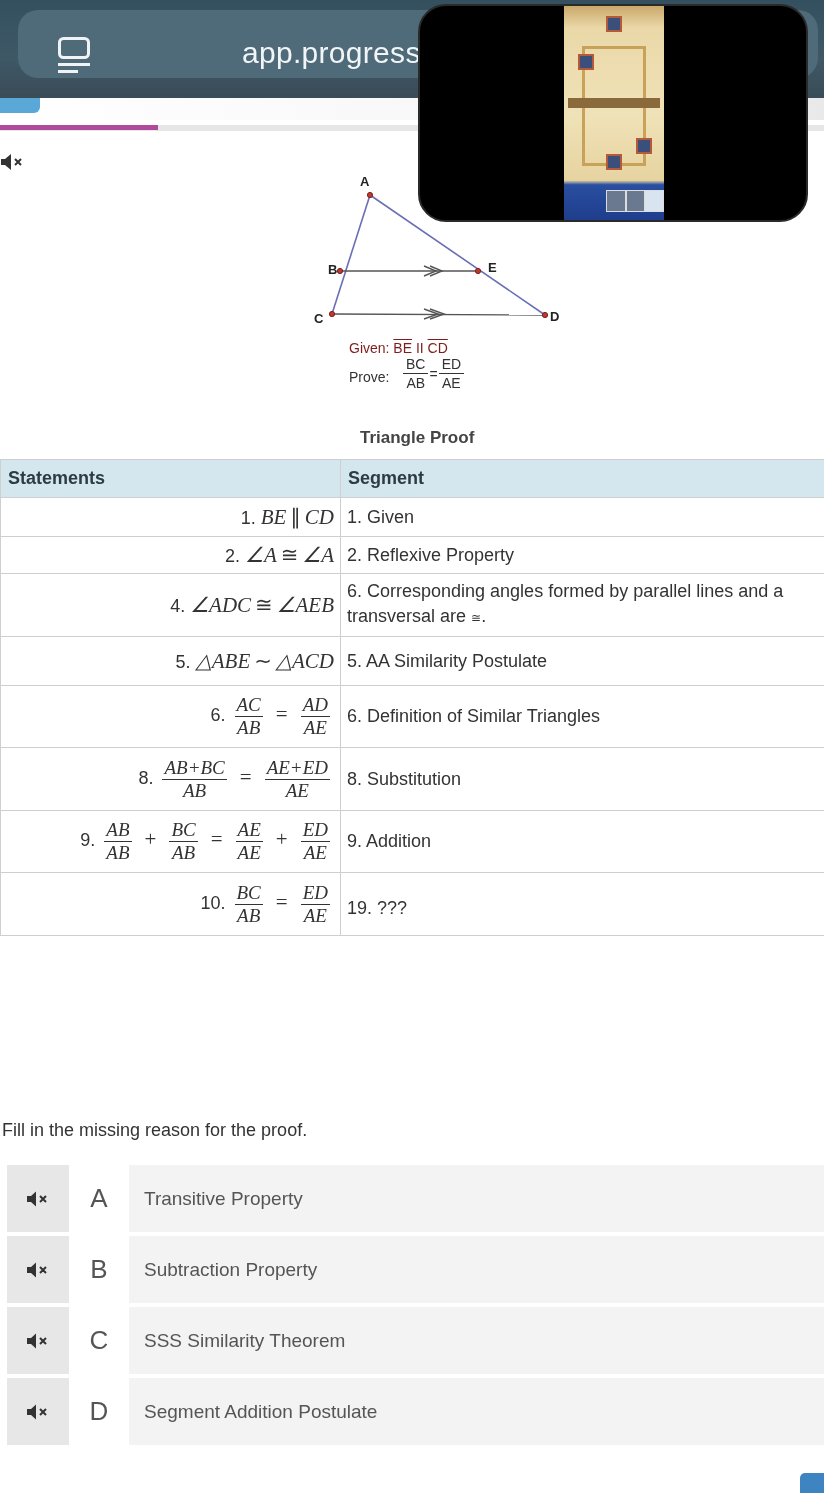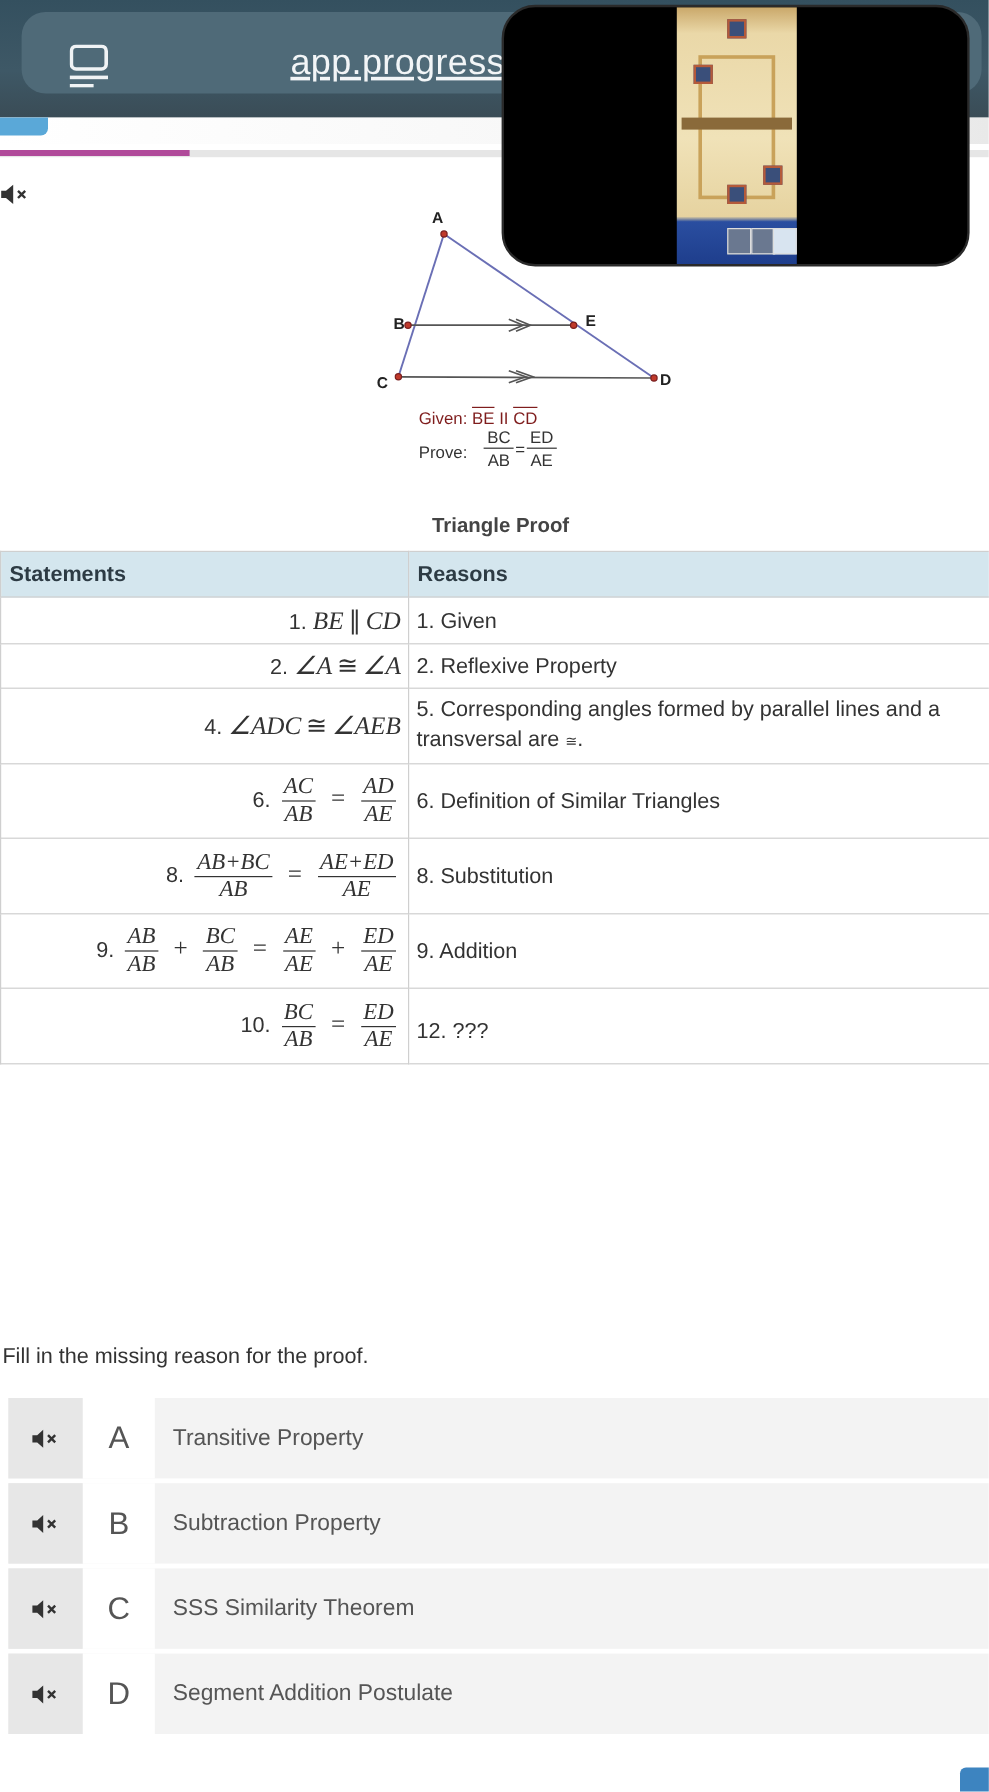--- a/index.html
+++ b/index.html
@@ -5,21 +5,21 @@
   * { box-sizing: border-box; margin: 0; padding: 0; }
   html, body { width: 824px; height: 1493px; overflow: hidden; background: #fff; }
   body { font-family: "Liberation Sans", sans-serif; color: #333; position: relative; }
 
   
   .topbar { position: absolute; left: 0; top: 0; width: 824px; height: 98px;
     background: linear-gradient(180deg, #34505f 0%, #3e5866 60%, #3a4c56 100%); }
   .urlbar { position: absolute; left: 18px; top: 10px; width: 800px; height: 68px;
     background: #4f6a78; border-radius: 20px; }
   .tabs-icon { position: absolute; left: 40px; top: 27px; width: 32px; height: 36px; }
-  .url-text { position: absolute; left: 224px; top: 26px; font-size: 30px; color: #f2f5f7; letter-spacing: 0.3px; text-decoration: underline; }
+  .url-text { position: absolute; left: 224px; top: 26px; font-size: 30px; color: #f2f5f7; letter-spacing: 0.3px; }
 
   .page-strip { position: absolute; left: 0; top: 98px; width: 824px; height: 22px;
     background: linear-gradient(90deg, #fff 0%, #f7f7f7 60%, #e9e9e9 100%); }
   .blue-tab { position: absolute; left: 0; top: 98px; width: 40px; height: 15px; background: #5aa8d8; border-radius: 0 0 6px 0; }
   .progress-track { position: absolute; left: 0; top: 125px; width: 824px; height: 6px; background: #e6e6e6; }
   .progress-fill { position: absolute; left: 0; top: 125px; width: 158px; height: 5px; background: #b04a9a; }
 
   .speaker-top { position: absolute; left: 0; top: 152px; width: 26px; height: 20px; }
 
   
@@ -149,21 +149,21 @@
     <div class="card" style="left:42px"></div>
     <div class="card" style="left:62px"></div>
     <div class="card" style="left:80px;background:#d8e4f0"></div>
   </div>
 </div>
 
 <table class="proof">
   <thead>
     <tr>
       <th>Statements</th>
-      <th>Reasons</th>
+      <th>Segment</th>
     </tr>
   </thead>
   <tbody>
     <tr style="height:39px">
       <td class="stmt">
         <span>1.</span>
         <span class="math">BE</span><span class="mop">∥</span><span class="math">CD</span>
       </td>
       <td class="reason">1. Given</td>
     </tr>
@@ -172,21 +172,28 @@
         <span>2.</span>
         <span class="math">∠A</span><span class="mop">≅</span><span class="math">∠A</span>
       </td>
       <td class="reason">2. Reflexive Property</td>
     </tr>
     <tr style="height:63px">
       <td class="stmt">
         <span>4.</span>
         <span class="math">∠ADC</span><span class="mop">≅</span><span class="math">∠AEB</span>
       </td>
-      <td class="reason"><span>5. Corresponding angles formed by parallel lines and a transversal are </span><span class="cong-small">≅</span><span>.</span></td>
+      <td class="reason"><span>6. Corresponding angles formed by parallel lines and a transversal are </span><span class="cong-small">≅</span><span>.</span></td>
+    </tr>
+    <tr style="height:49px">
+      <td class="stmt">
+        <span>5.</span>
+        <span class="math">△ABE</span><span class="mop">∼</span><span class="math">△ACD</span>
+      </td>
+      <td class="reason">5. AA Similarity Postulate</td>
     </tr>
     <tr style="height:62px">
       <td class="stmt">
         <span>6.</span>
         <span class="frac">
             <span class="n">AC</span>
             <span class="d">AB</span>
           </span>
         <span class="mop">=</span>
         <span class="frac">
@@ -242,21 +249,21 @@
         <span class="frac">
             <span class="n">BC</span>
             <span class="d">AB</span>
           </span>
         <span class="mop">=</span>
         <span class="frac">
             <span class="n">ED</span>
             <span class="d">AE</span>
           </span>
       </td>
-      <td class="reason" style="padding-top:8px">12. ???</td>
+      <td class="reason" style="padding-top:8px">19. ???</td>
     </tr>
   </tbody>
 </table>
 
 <div class="question">Fill in the missing reason for the proof.</div>
 
 <div class="choices">
   <div class="choice">
     <div class="spk">
       <svg width="24" height="18" viewBox="0 0 24 18">

